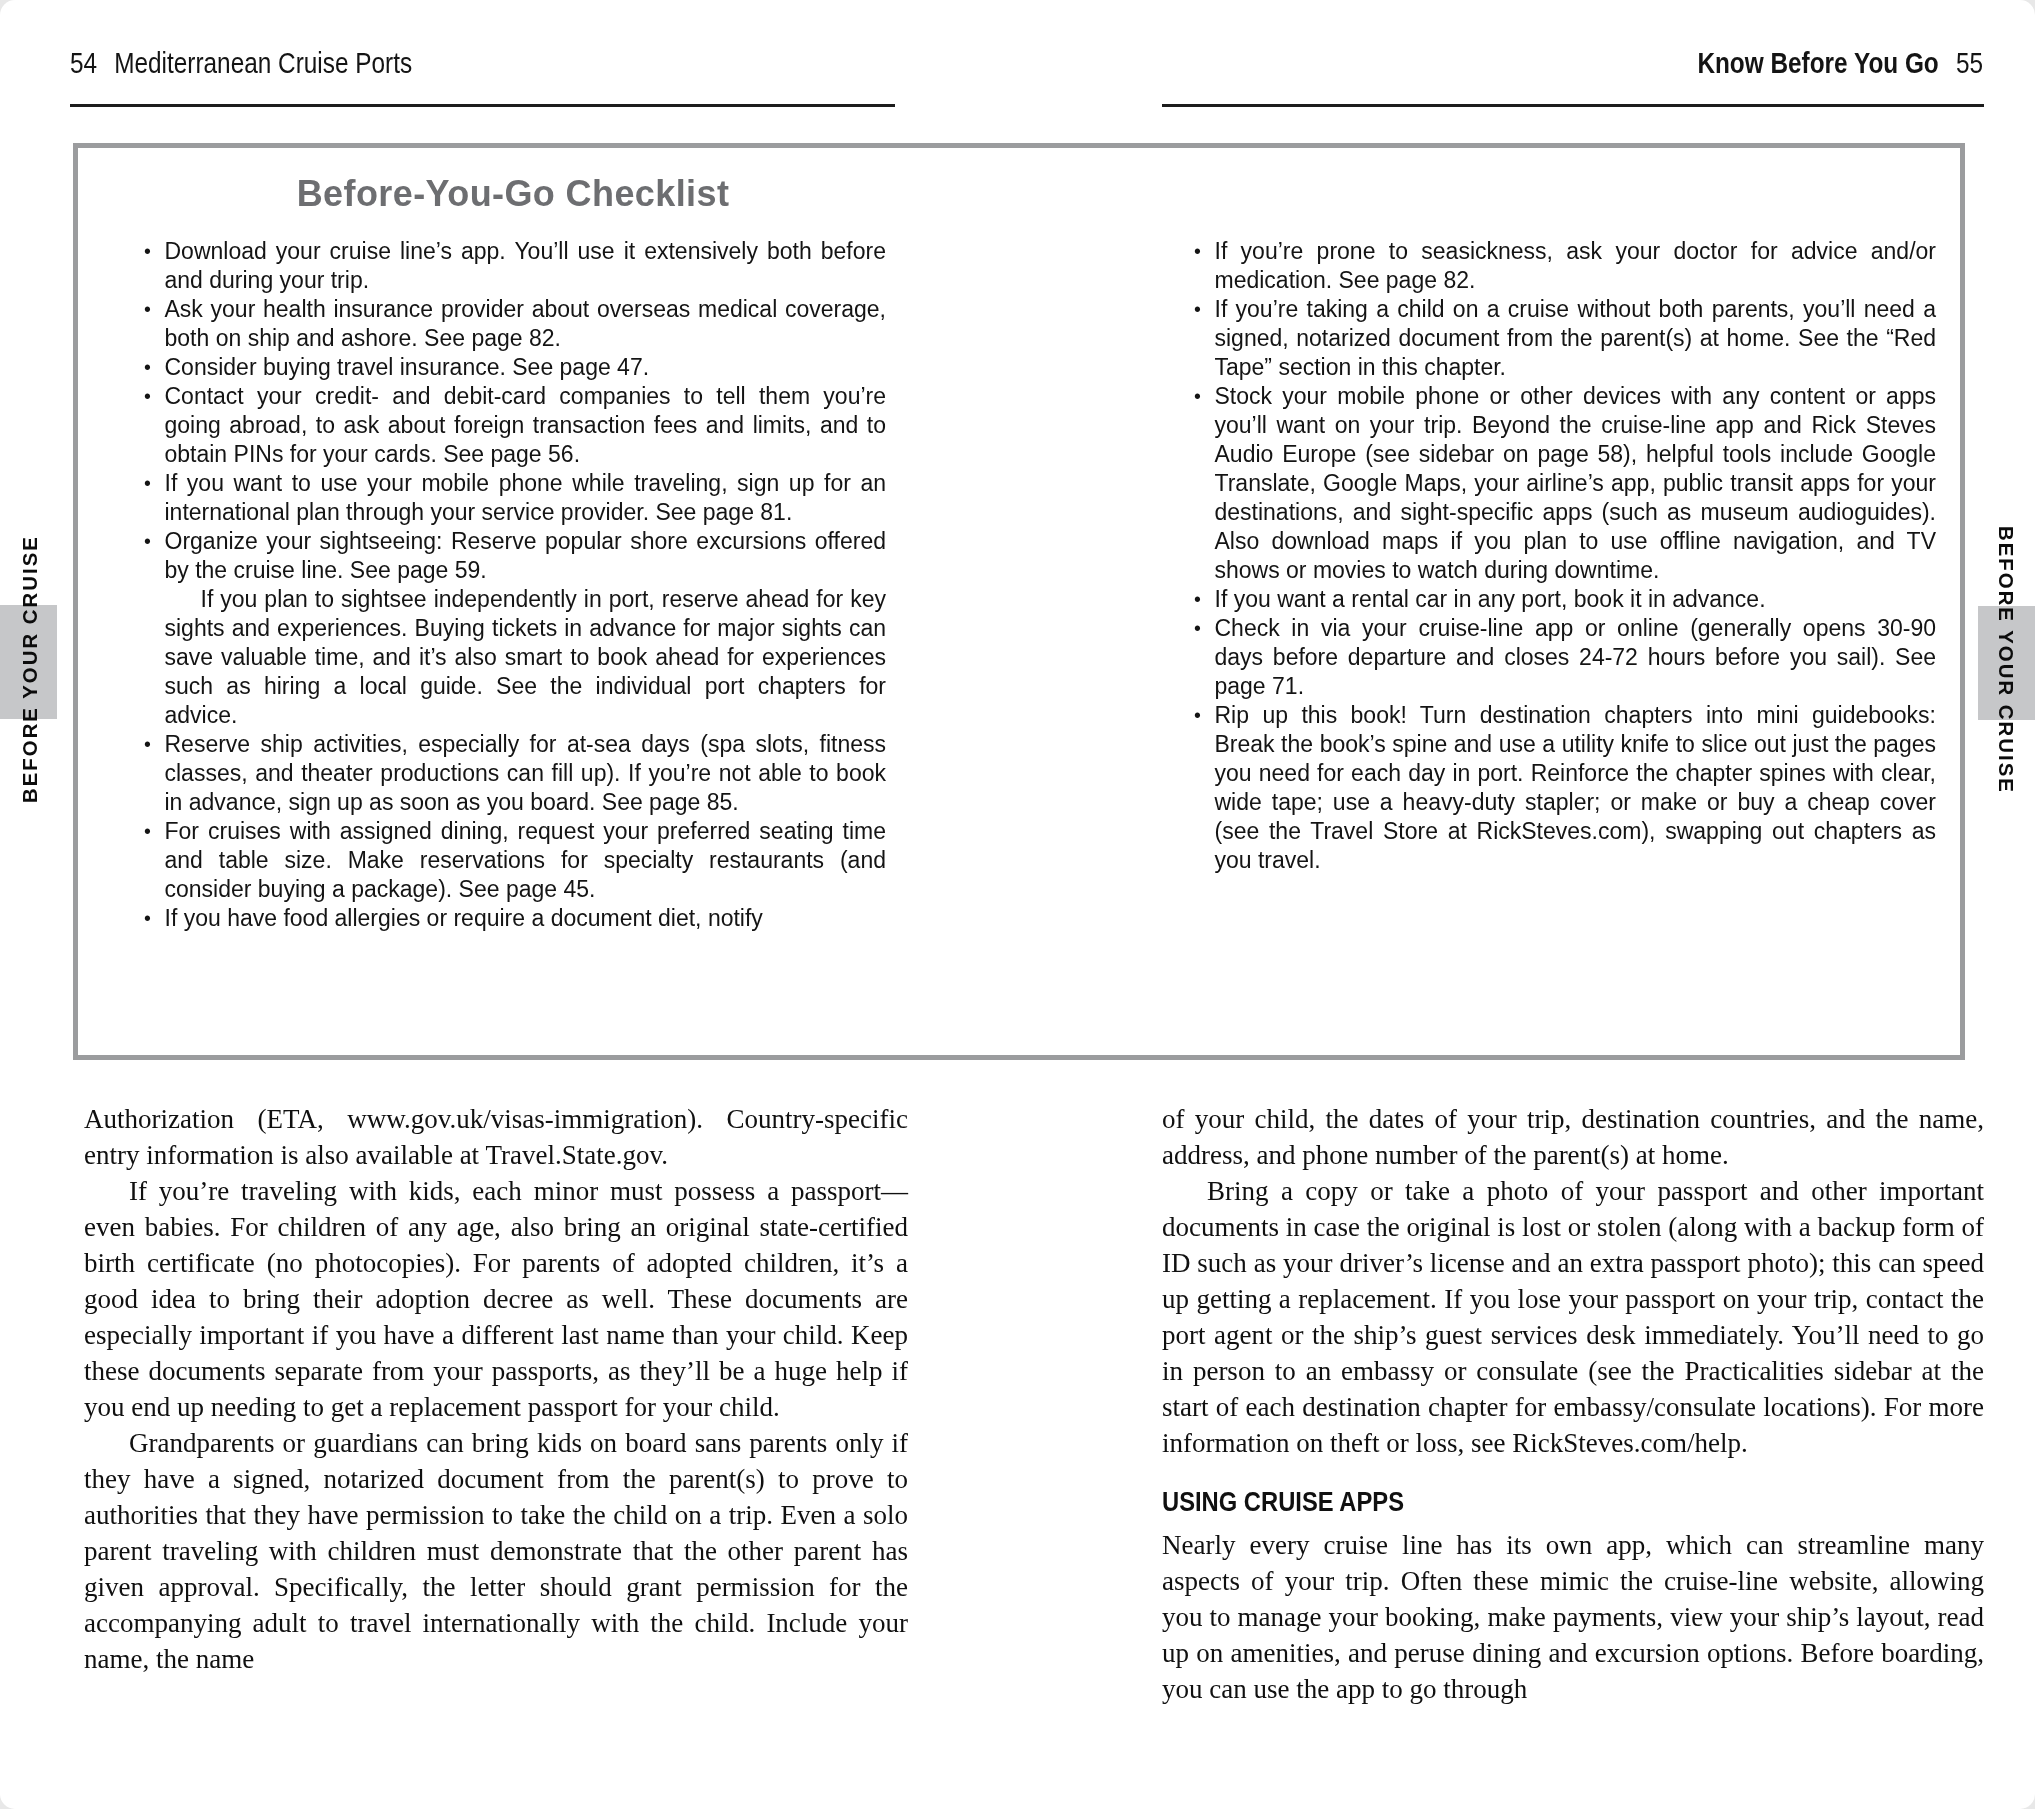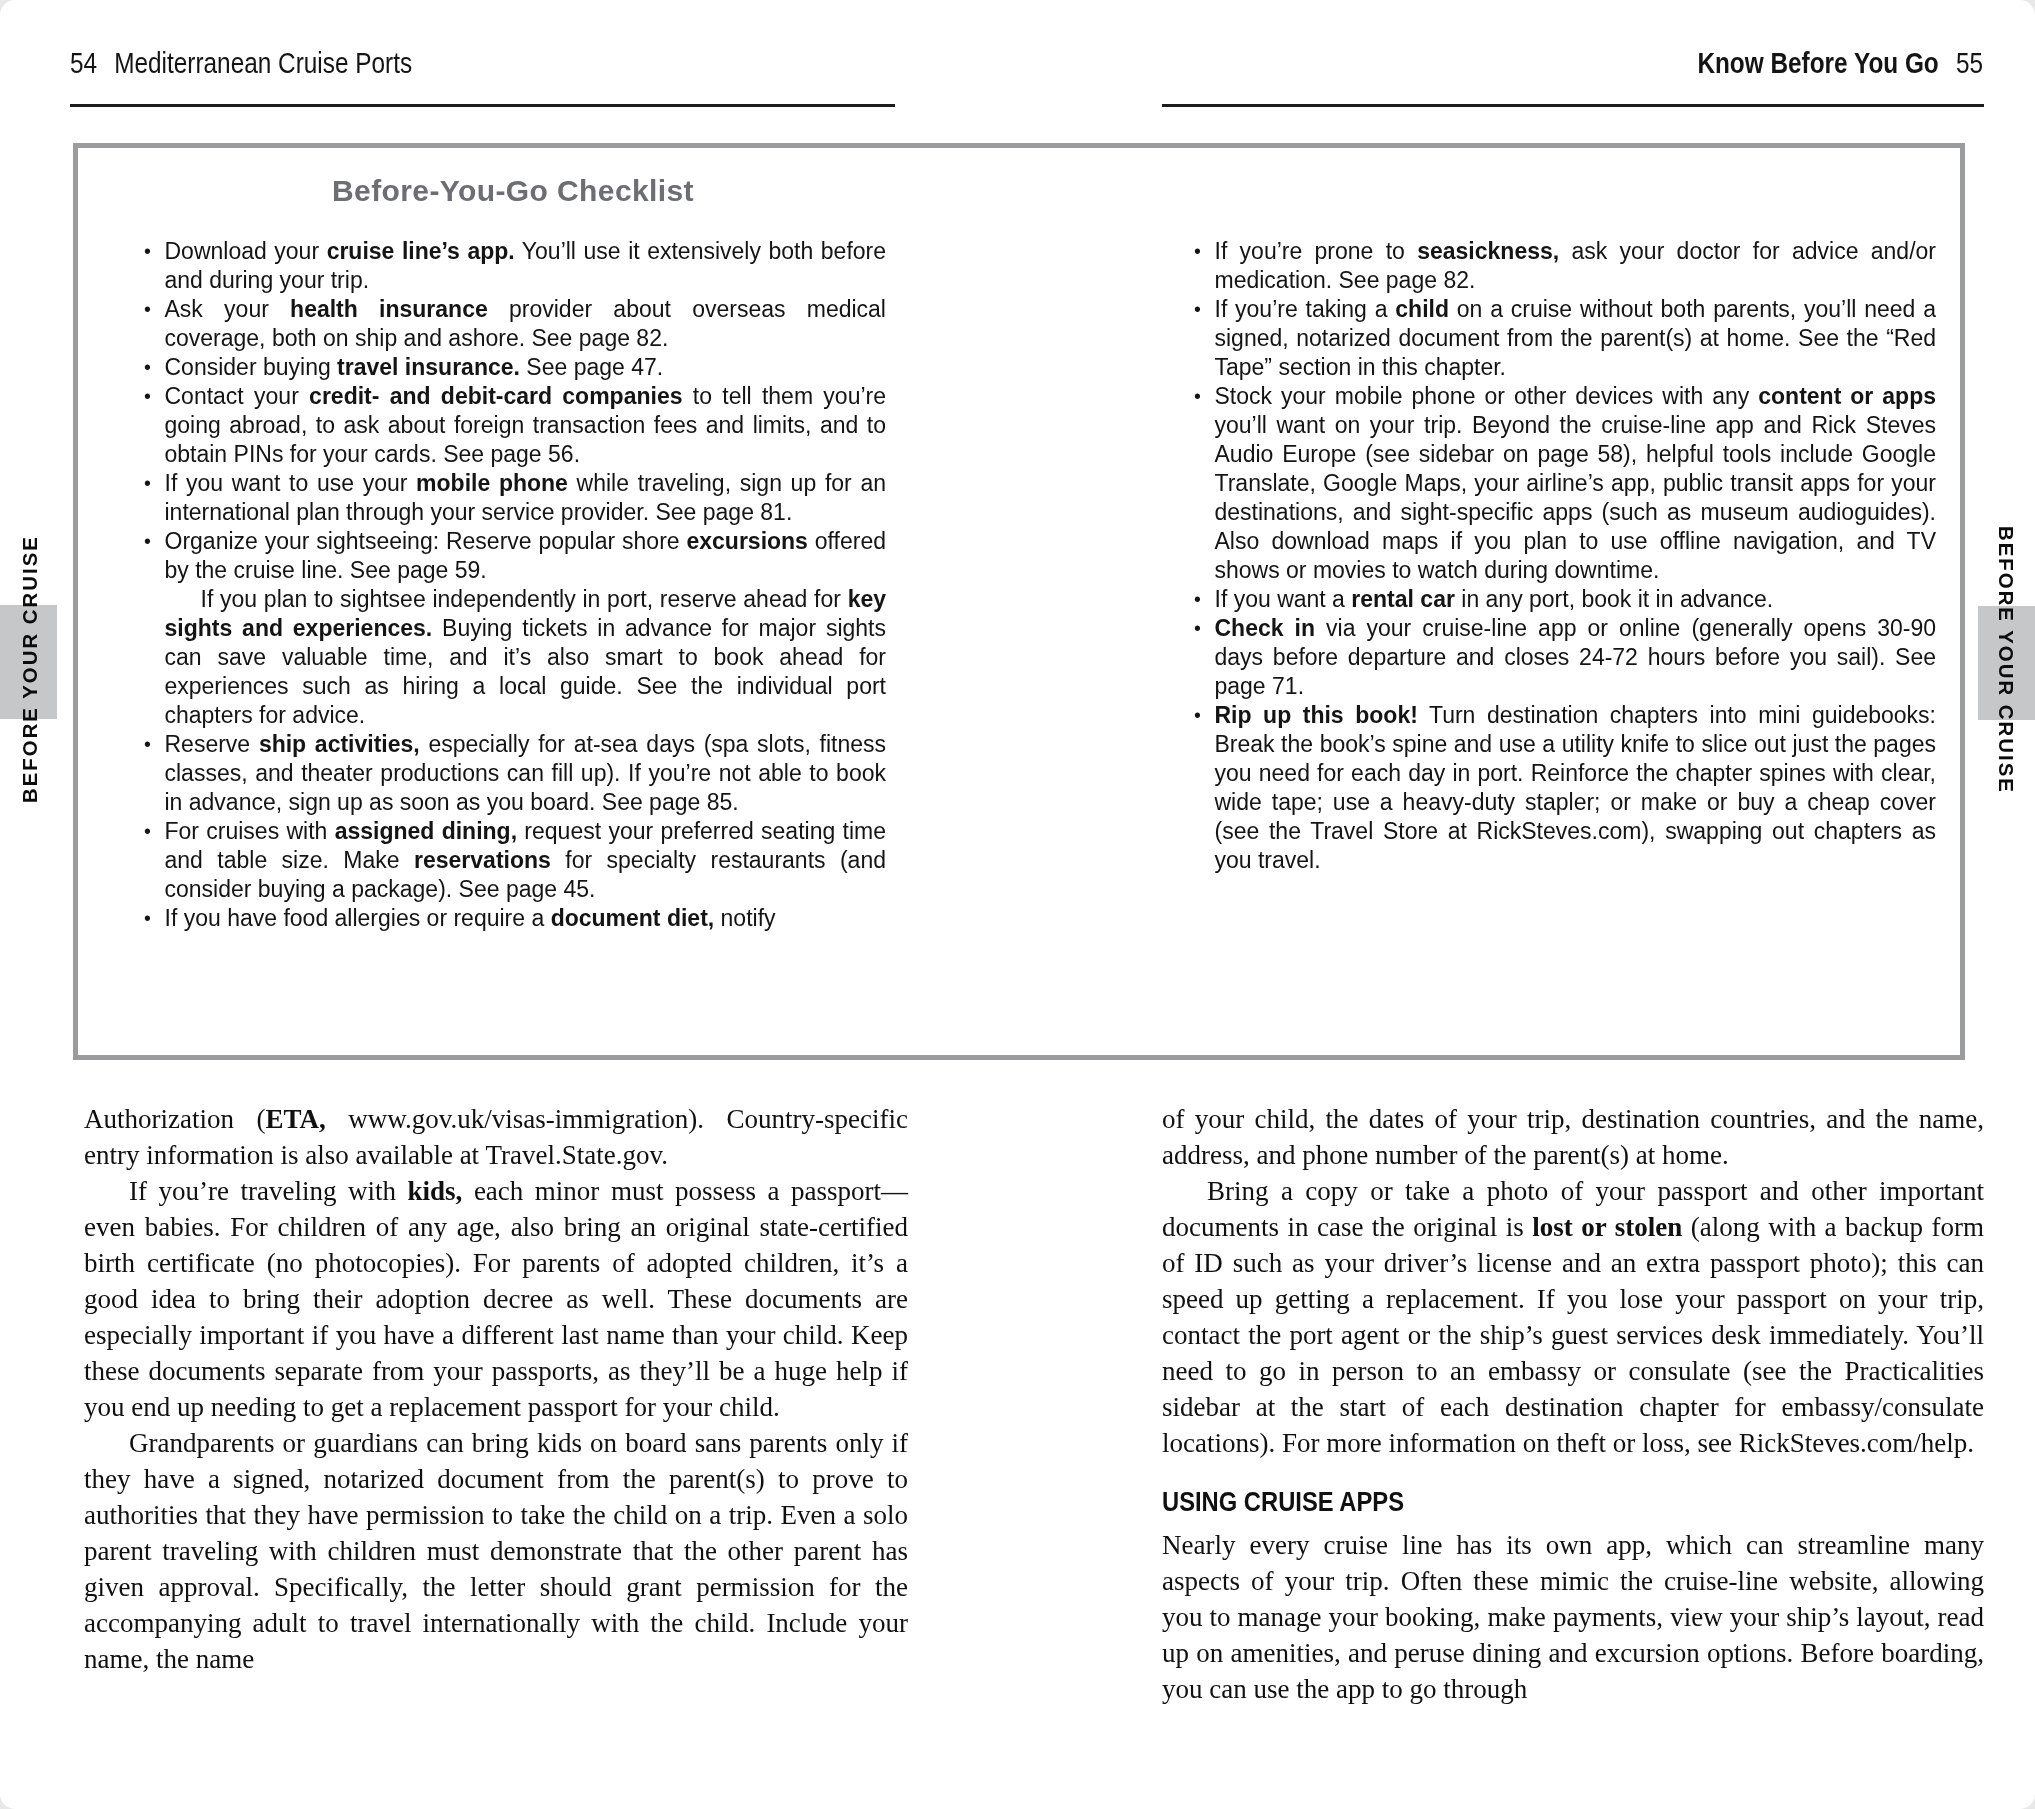--- a/index.html
+++ b/index.html
@@ -17,29 +17,29 @@
   .rule{position:absolute;top:104px;height:3.1px;background:#1c1c1c;}
   .rule-left{left:70px;width:825px;}
   .rule-right{left:1162px;width:822px;}
   
   .checklist-box{
     position:absolute;left:73px;top:143px;width:1892px;height:917px;
     border:5.5px solid #9b9c9e;box-sizing:border-box;background:#ffffff;
   }
   .box-title{
     position:absolute;left:141px;top:174px;width:744px;text-align:center;
-    font-size:30px;font-weight:bold;color:#6d6e71;line-height:1.1;letter-spacing:0.4px;
+    font-size:36px;font-weight:bold;color:#6d6e71;line-height:1.1;letter-spacing:0.4px;
   }
   .check-col{position:absolute;top:237px;width:745px;font-size:23px;line-height:29px;text-align:justify;}
   .check-col-left{left:141px;}
   .check-col-right{left:1191px;}
   .check-item{position:relative;padding-left:23.5px;}
   .check-item .bullet{position:absolute;left:3.1px;top:0px;font-size:19.6px;}
   .check-item.sub{text-indent:36px;}
-  .b{font-weight:bold;}
+  .b{font-weight:normal;}
   
   .bodycol{
     position:absolute;top:1101px;font-family:"Liberation Serif","DejaVu Serif",serif;
     font-size:27px;line-height:36px;text-align:justify;color:#101010;
   }
   .bodycol-left{left:84px;width:824px;}
   .bodycol-right{left:1162px;width:822px;}
   .bodycol p{margin:0;}
   .bodycol p.indent{text-indent:45px;}
   .apps-heading{

